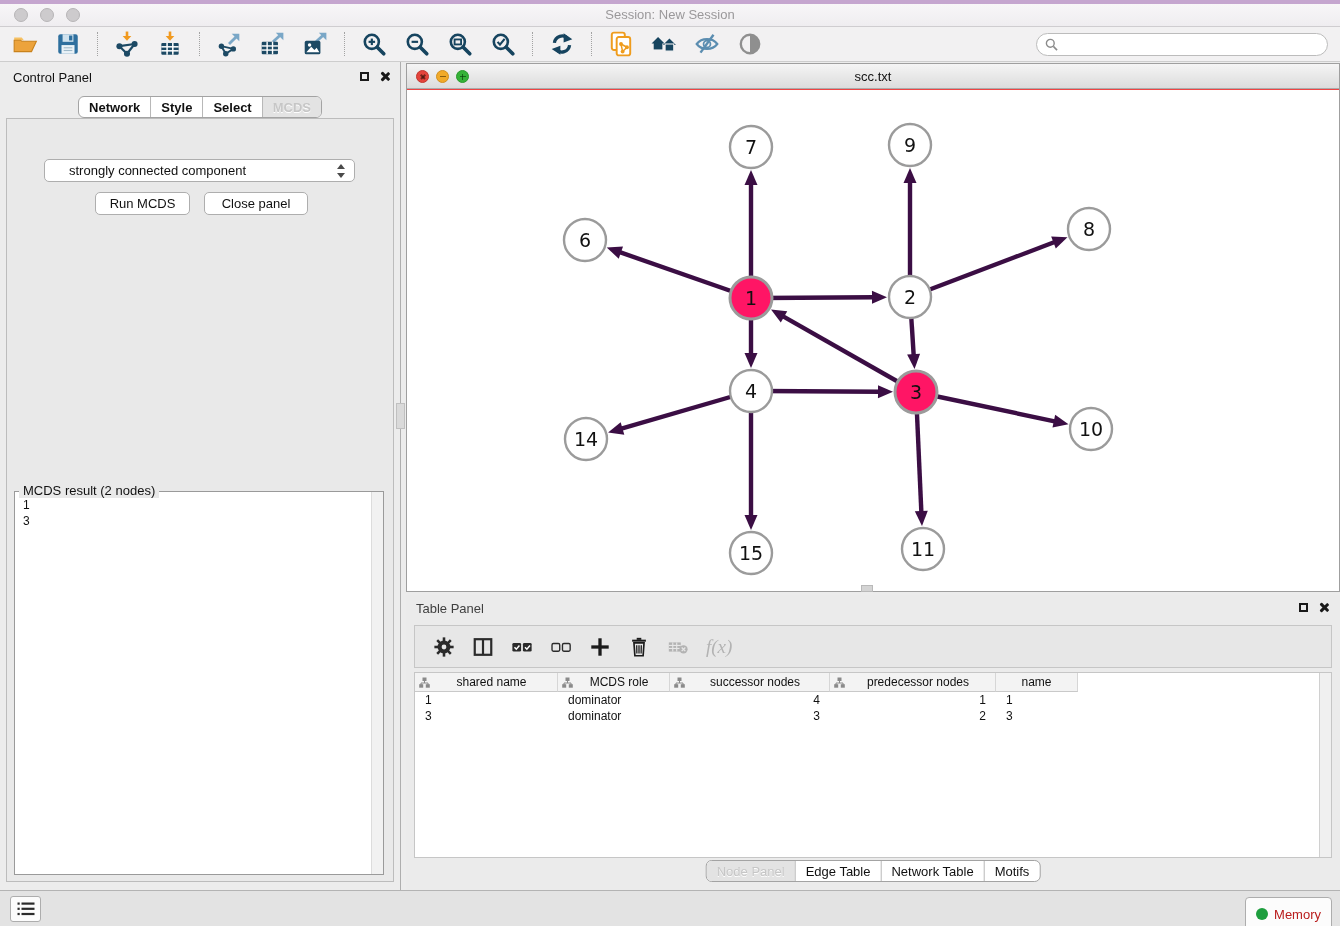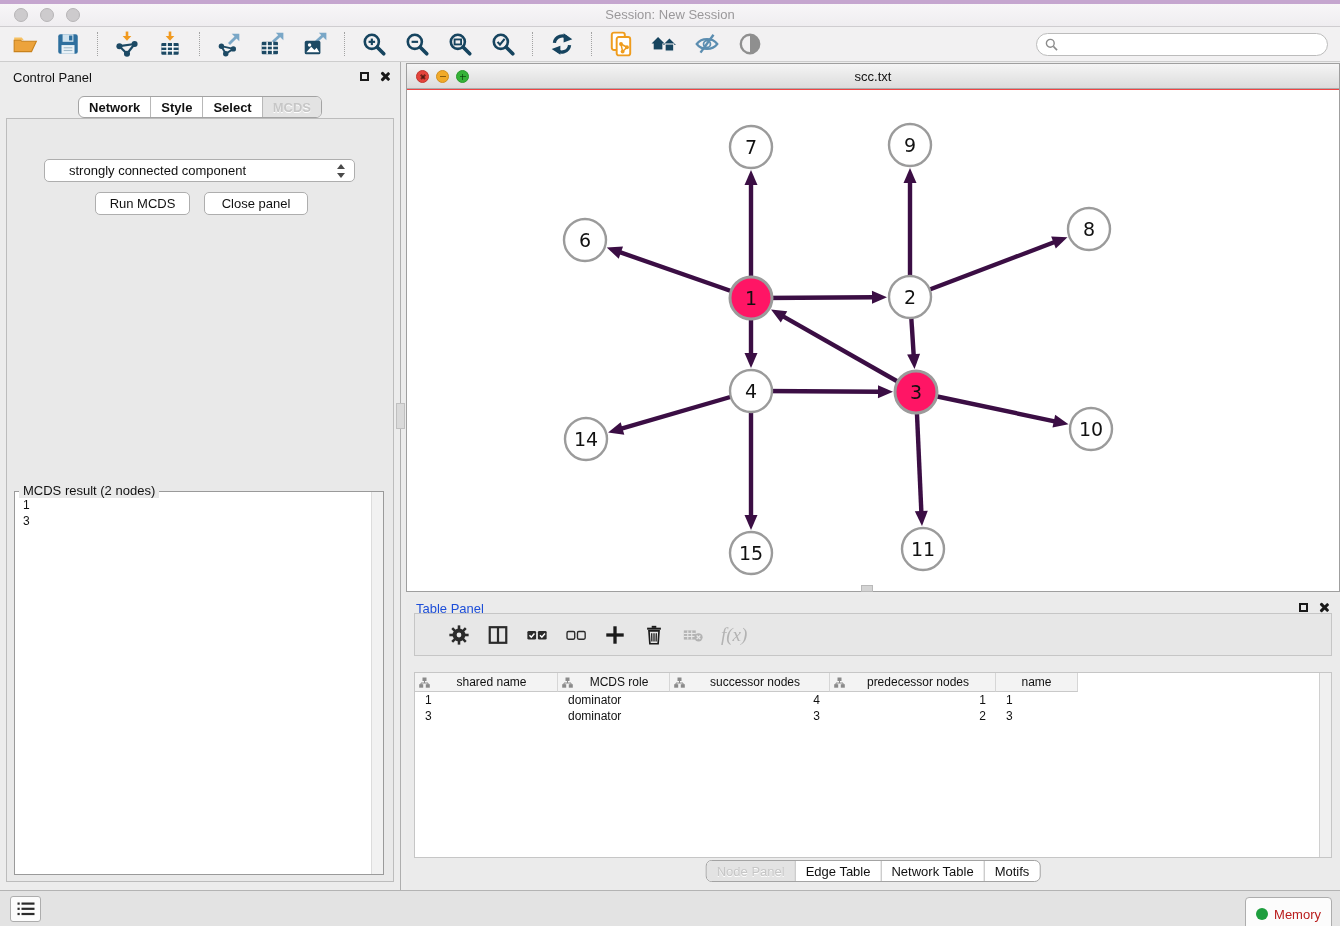--- a/index.html
+++ b/index.html
@@ -94,25 +94,25 @@
   .nwl-yellow::before { left:2.5px; top:4.7px; width:6px; height:1.8px; background:rgba(90,60,5,.7); }
   .nwl-yellow::after { display:none; }
   .nwl-green::before { left:2.5px; top:4.7px; width:6px; height:1.8px; background:rgba(10,70,10,.7); }
   .nwl-green::after  { left:4.6px; top:2.6px; width:1.8px; height:6px; background:rgba(10,70,10,.7); }
   .nw-canvas { position:absolute; top:26px; left:0; right:0; bottom:0; background:#fff; }
   .bottom-grip { position:absolute; left:861px; top:585px; width:12px; height:7px;
     background:#d4d4d4; border:1px solid #b9b9b9; }
   
   .table-panel { position:absolute; left:406px; top:595px; width:934px; height:295px;
     background:#ebebeb; }
-  .tp-title { position:absolute; left:10px; top:6px; font-size:13px; color:#1d4ed8; }
+  .tp-title { position:absolute; left:10px; top:6px; font-size:13px; color:#404040; }
   .tp-float { right:32px; left:auto; } .tp-close { right:11px; left:auto; }
-  .tp-toolbar { position:absolute; left:8px; right:8px; top:18px; height:43px;
+  .tp-toolbar { position:absolute; left:8px; right:8px; top:30px; height:43px;
     background:#e7e7e7; border:1px solid #c6c6c6; display:flex; align-items:center;
-    gap:17px; padding-left:33px; }
+    gap:17px; padding-left:18px; }
   .tp-tool { background:none; border:none; padding:0; display:flex; align-items:center; }
   .tp-tool svg { width:22px; height:22px; }
   .fx { font-family:"Liberation Serif", serif; font-style:italic; font-size:19px;
     color:#b3b3b3; line-height:22px; }
   .tp-table { position:absolute; left:8px; right:8px; top:77px; bottom:32px;
     background:#fff; border:1px solid #c6c6c6; }
   .tp-headrow { position:absolute; left:0; top:0; height:19px; display:flex; }
   .tp-th { height:19px; background:#f3f3f3; border-right:1px solid #d6d6d6;
     border-bottom:1px solid #c9c9c9; display:flex; align-items:center;
     font-size:12px; color:#111; padding:0 4px; }

